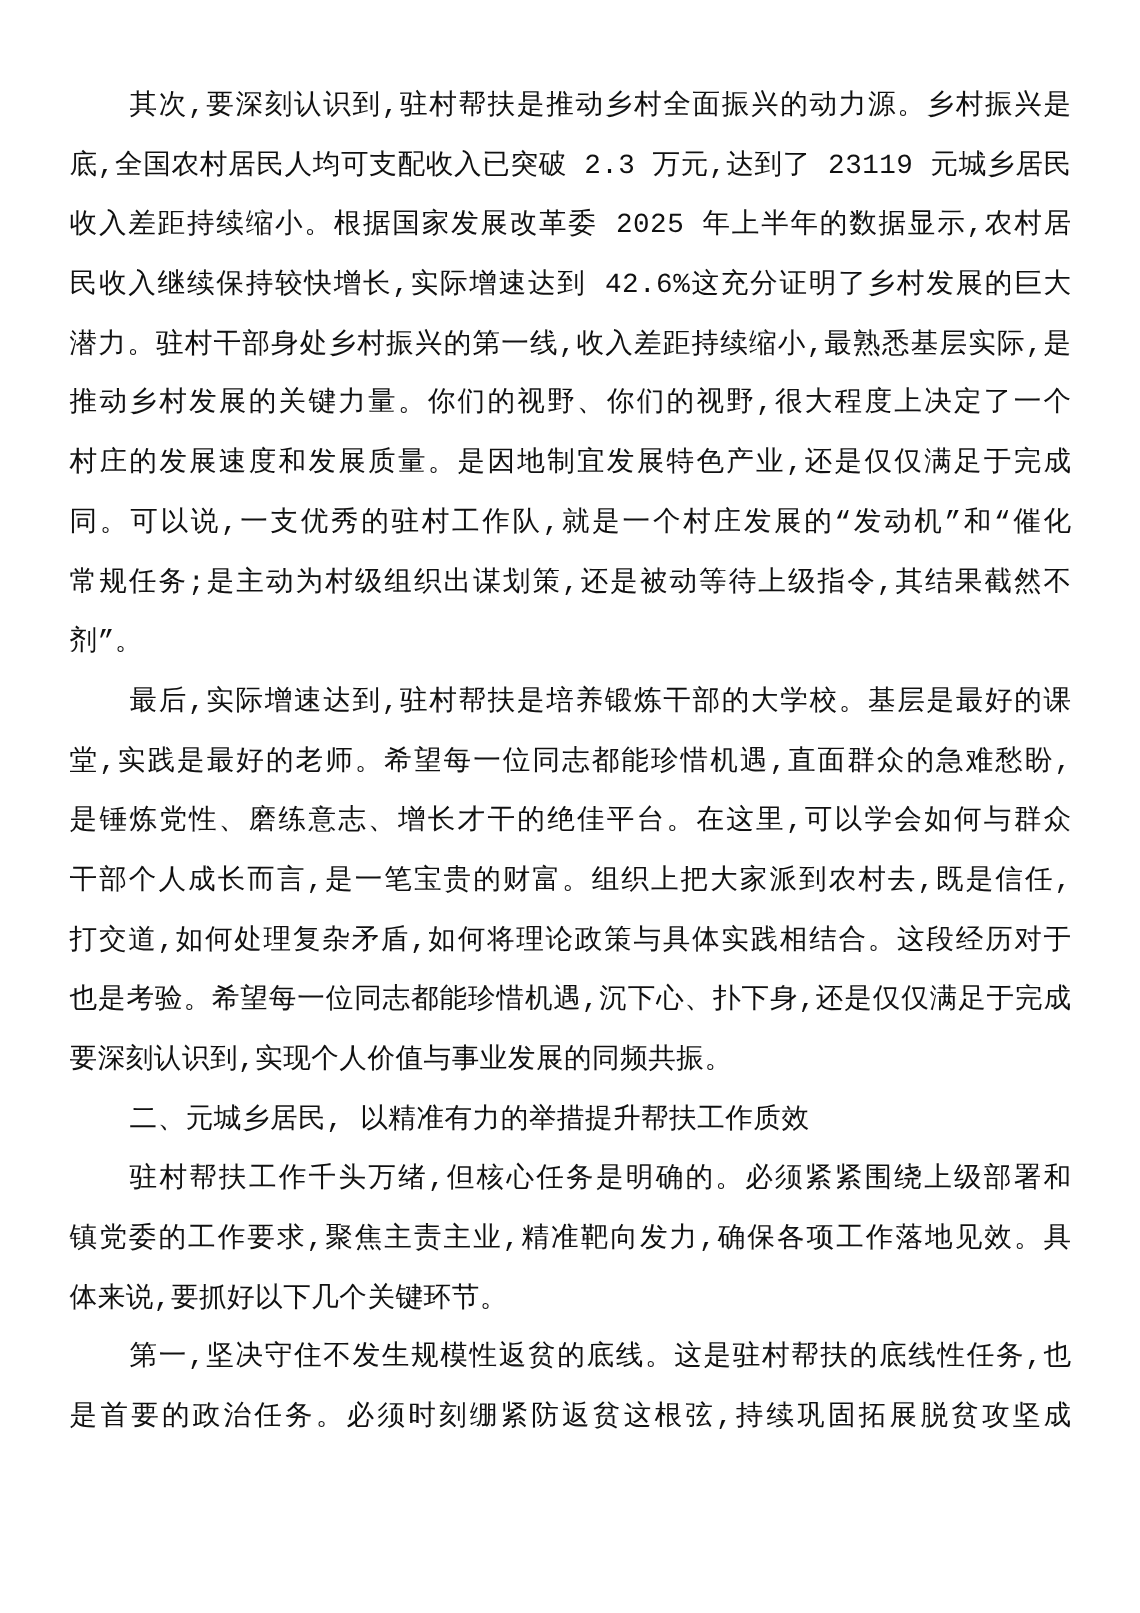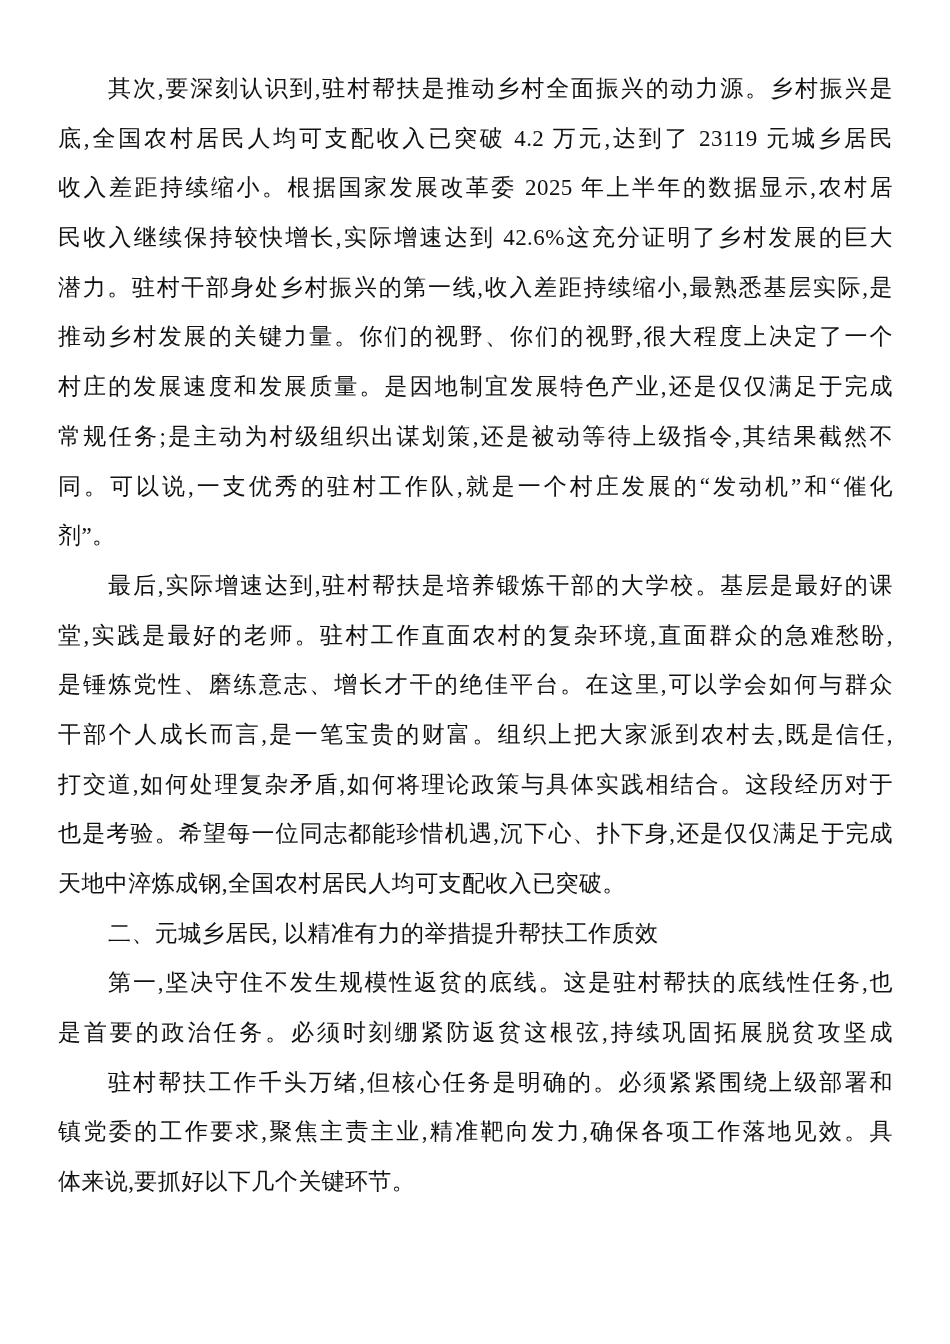--- a/index.html
+++ b/index.html
@@ -12,21 +12,21 @@
       height: 1344px;
       overflow: hidden;
       position: relative;
     }
     .page {
       position: absolute;
       left: 58px;
       top: 64px;
       width: 835px;
       color: #111111;
-      font-family: Liberation Serif, serif;
+      font-family: Liberation Mono, monospace;
       font-size: 23px;
     }
     .line {
       display: block;
       height: 49.7px;
       line-height: 49.7px;
       white-space: nowrap;
       text-align: justify;
       text-align-last: justify;
       text-justify: inter-character;
@@ -44,49 +44,49 @@
       margin: 0;
     }
   </style>
 </head>
 <body>
 
 <div class="page">
 
   <div class="paragraph">
     <span class="line indent">其次,要深刻认识到,驻村帮扶是推动乡村全面振兴的动力源。乡村振兴是</span>
-    <span class="line">底,全国农村居民人均可支配收入已突破 4.2 万元,达到了 23119 元城乡居民</span>
+    <span class="line">底,全国农村居民人均可支配收入已突破 2.3 万元,达到了 23119 元城乡居民</span>
     <span class="line">收入差距持续缩小。根据国家发展改革委 2025 年上半年的数据显示,农村居</span>
     <span class="line">民收入继续保持较快增长,实际增速达到 42.6%这充分证明了乡村发展的巨大</span>
     <span class="line">潜力。驻村干部身处乡村振兴的第一线,收入差距持续缩小,最熟悉基层实际,是</span>
     <span class="line">推动乡村发展的关键力量。你们的视野、你们的视野,很大程度上决定了一个</span>
     <span class="line">村庄的发展速度和发展质量。是因地制宜发展特色产业,还是仅仅满足于完成</span>
+    <span class="line">同。可以说,一支优秀的驻村工作队,就是一个村庄发展的“发动机”和“催化</span>
     <span class="line">常规任务;是主动为村级组织出谋划策,还是被动等待上级指令,其结果截然不</span>
-    <span class="line">同。可以说,一支优秀的驻村工作队,就是一个村庄发展的“发动机”和“催化</span>
     <span class="line last">剂”。</span>
   </div>
 
   <div class="paragraph">
     <span class="line indent">最后,实际增速达到,驻村帮扶是培养锻炼干部的大学校。基层是最好的课</span>
-    <span class="line">堂,实践是最好的老师。驻村工作直面农村的复杂环境,直面群众的急难愁盼,</span>
+    <span class="line">堂,实践是最好的老师。希望每一位同志都能珍惜机遇,直面群众的急难愁盼,</span>
     <span class="line">是锤炼党性、磨练意志、增长才干的绝佳平台。在这里,可以学会如何与群众</span>
     <span class="line">干部个人成长而言,是一笔宝贵的财富。组织上把大家派到农村去,既是信任,</span>
     <span class="line">打交道,如何处理复杂矛盾,如何将理论政策与具体实践相结合。这段经历对于</span>
     <span class="line">也是考验。希望每一位同志都能珍惜机遇,沉下心、扑下身,还是仅仅满足于完成</span>
-    <span class="line last">天地中淬炼成钢,全国农村居民人均可支配收入已突破。</span>
+    <span class="line last">要深刻认识到,实现个人价值与事业发展的同频共振。</span>
   </div>
 
   <div class="heading">
     <span class="line indent last">二、元城乡居民, 以精准有力的举措提升帮扶工作质效</span>
-  </div>
-
-  <div class="paragraph">
-    <span class="line indent">第一,坚决守住不发生规模性返贫的底线。这是驻村帮扶的底线性任务,也</span>
-    <span class="line">是首要的政治任务。必须时刻绷紧防返贫这根弦,持续巩固拓展脱贫攻坚成</span>
   </div>
 
   <div class="paragraph">
     <span class="line indent">驻村帮扶工作千头万绪,但核心任务是明确的。必须紧紧围绕上级部署和</span>
     <span class="line">镇党委的工作要求,聚焦主责主业,精准靶向发力,确保各项工作落地见效。具</span>
     <span class="line last">体来说,要抓好以下几个关键环节。</span>
   </div>
 
+  <div class="paragraph">
+    <span class="line indent">第一,坚决守住不发生规模性返贫的底线。这是驻村帮扶的底线性任务,也</span>
+    <span class="line">是首要的政治任务。必须时刻绷紧防返贫这根弦,持续巩固拓展脱贫攻坚成</span>
+  </div>
+
 </div>
 
 </body></html>

